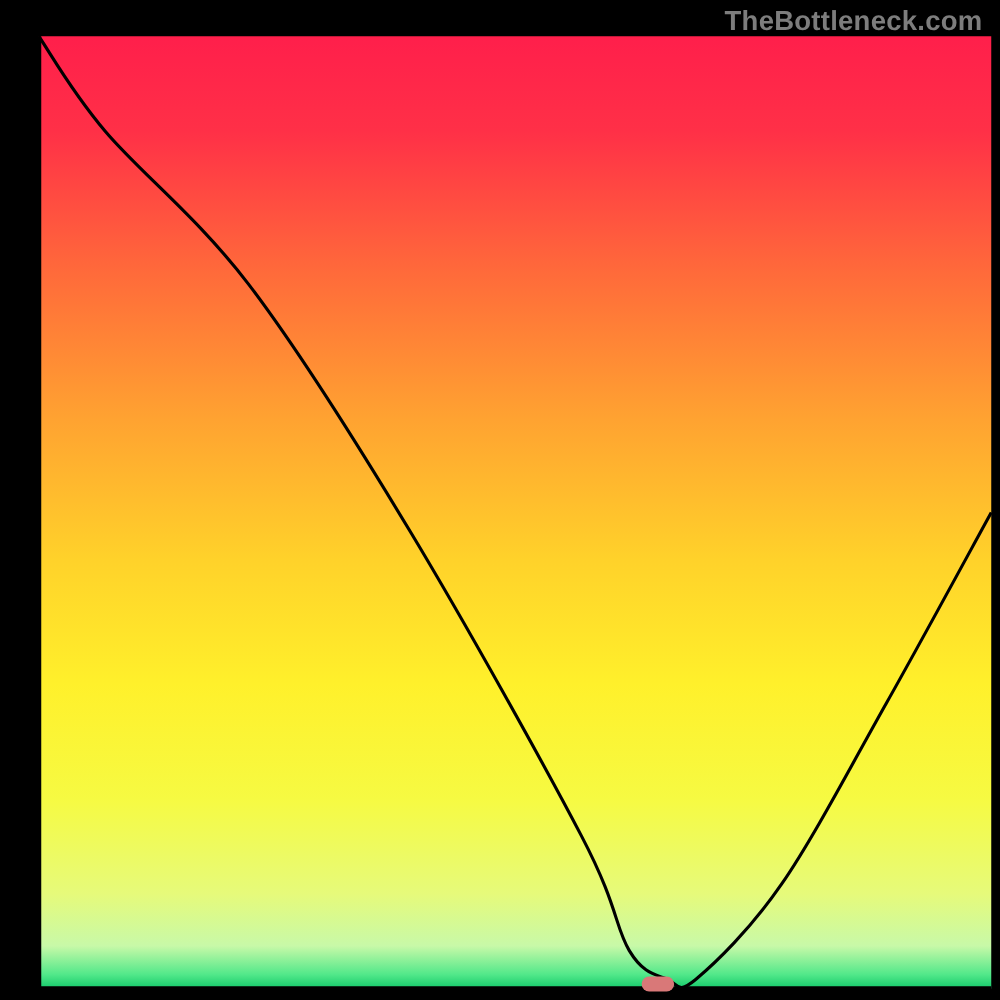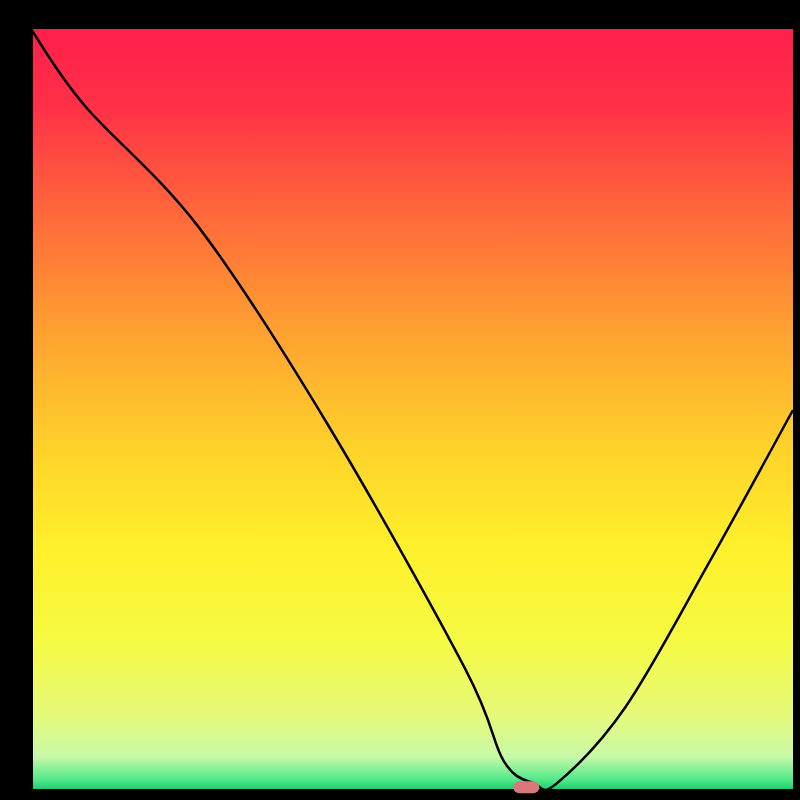--- a/index.html
+++ b/index.html
@@ -31,20 +31,21 @@
     left: 0;
     top: 0;
     width: 800px;
     height: 800px;
   }
 </style>
 </head>
 <body>
 
 <div class="container">
+  <div class="watermark">TheBottleneck.com</div>
 
   <svg class="plot" viewBox="0 0 800 800">
     <defs>
       <linearGradient id="bg-grad" x1="0" y1="0" x2="0" y2="1">
           <stop offset="0%" stop-color="#ff1f4b"></stop>
           <stop offset="10%" stop-color="#ff3047"></stop>
           <stop offset="25%" stop-color="#ff6b3a"></stop>
           <stop offset="40%" stop-color="#ffa231"></stop>
           <stop offset="55.00000000000001%" stop-color="#ffd22a"></stop>
           <stop offset="68%" stop-color="#fff02b"></stop>

